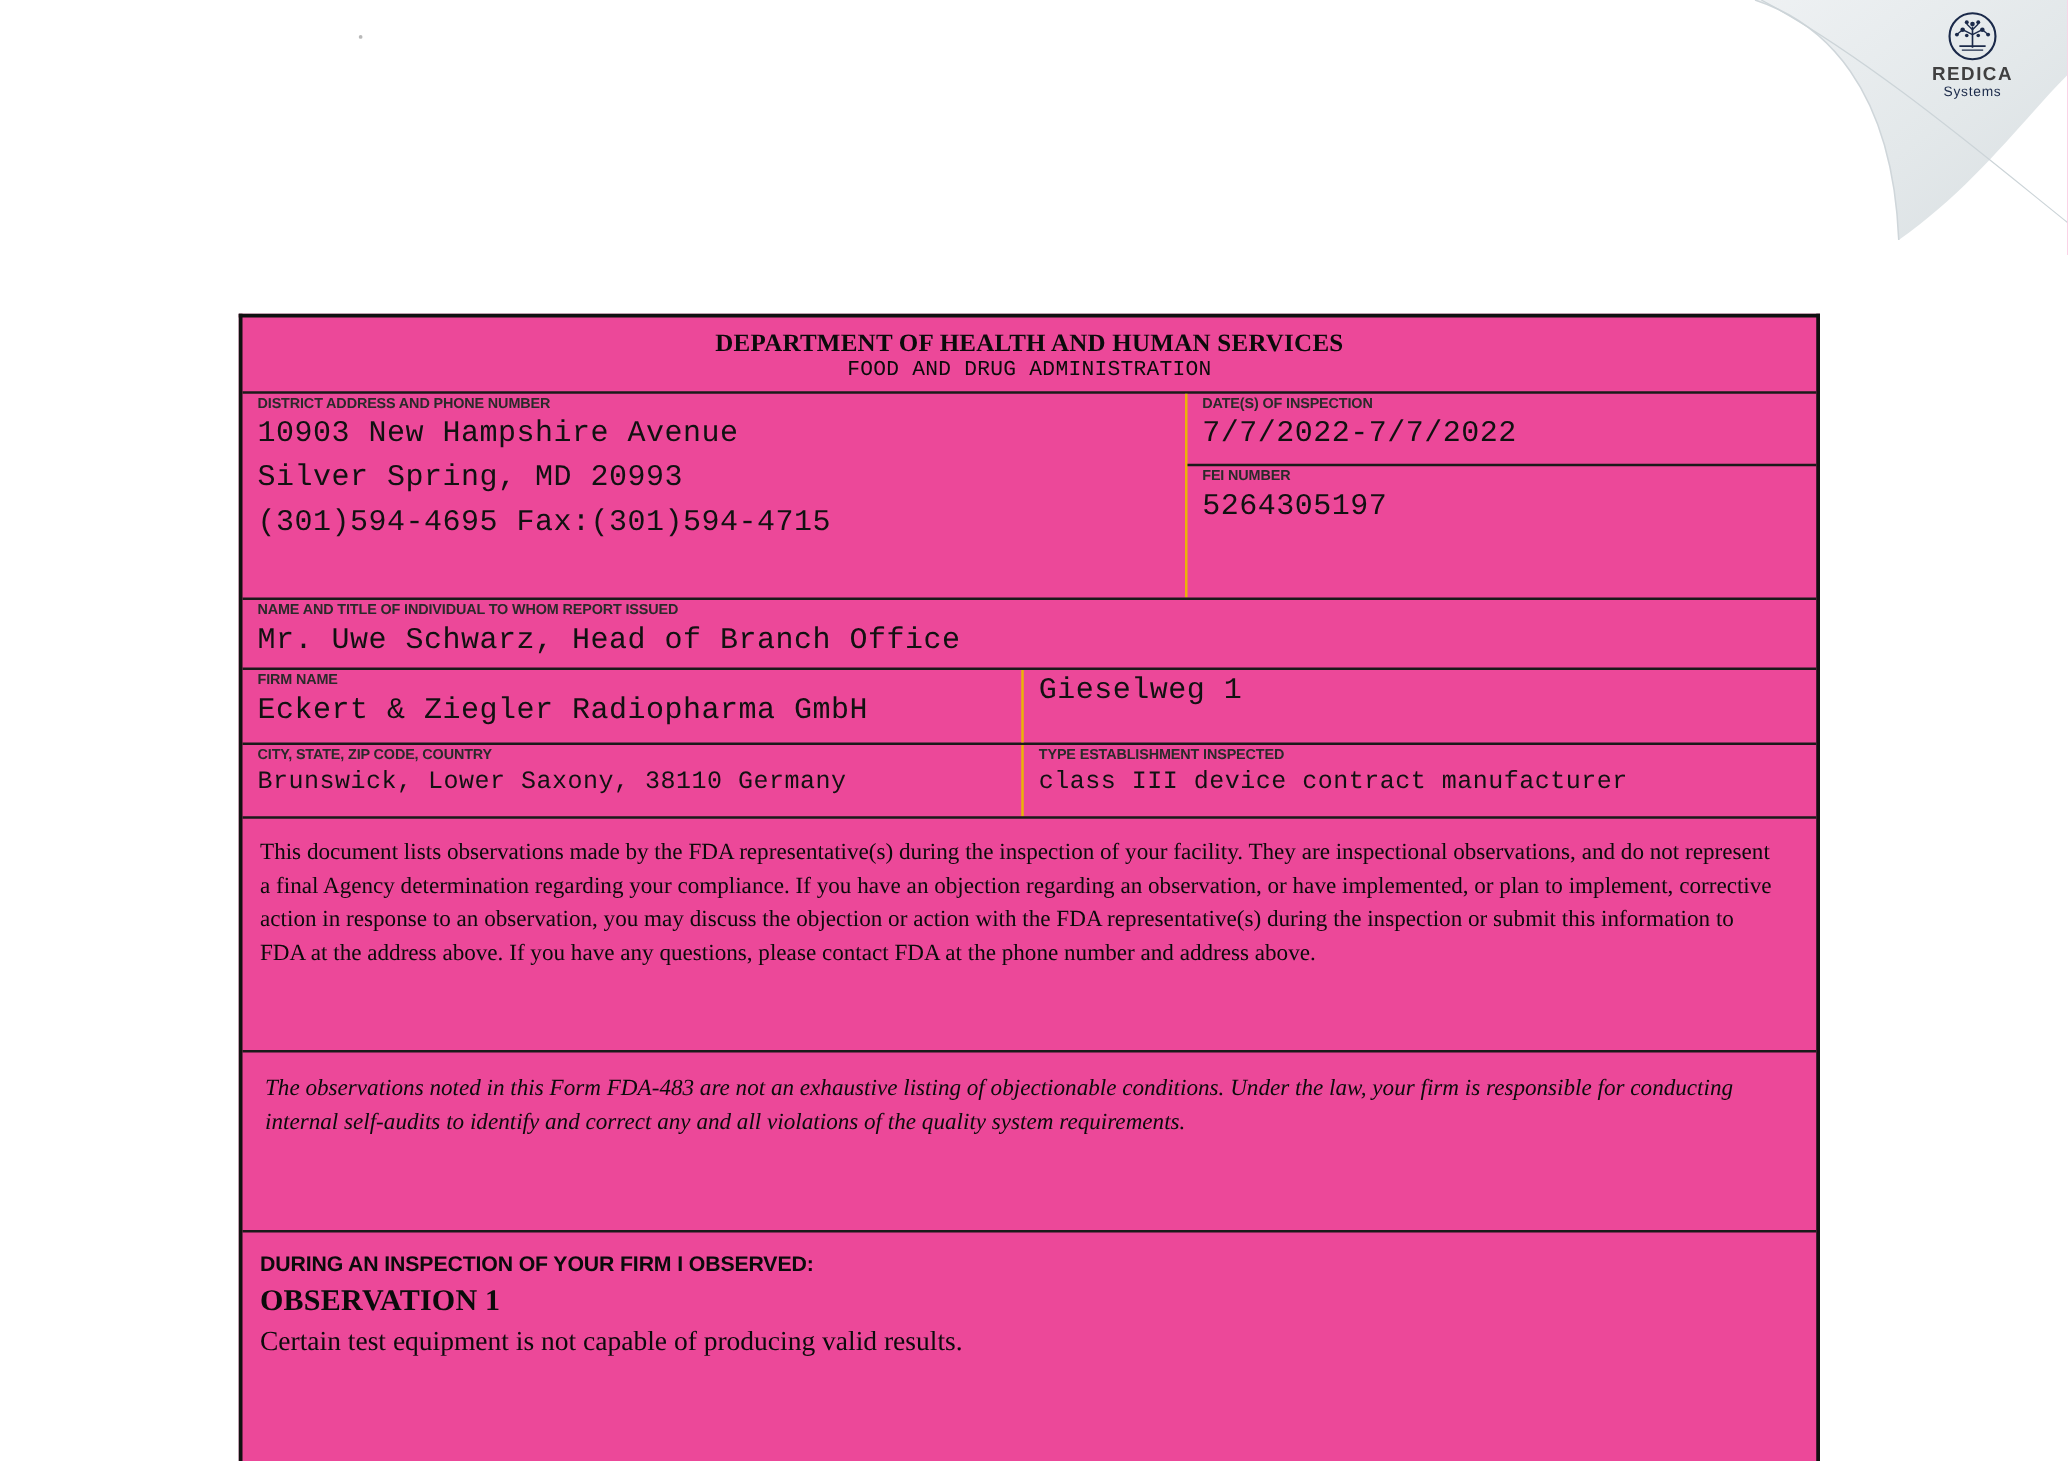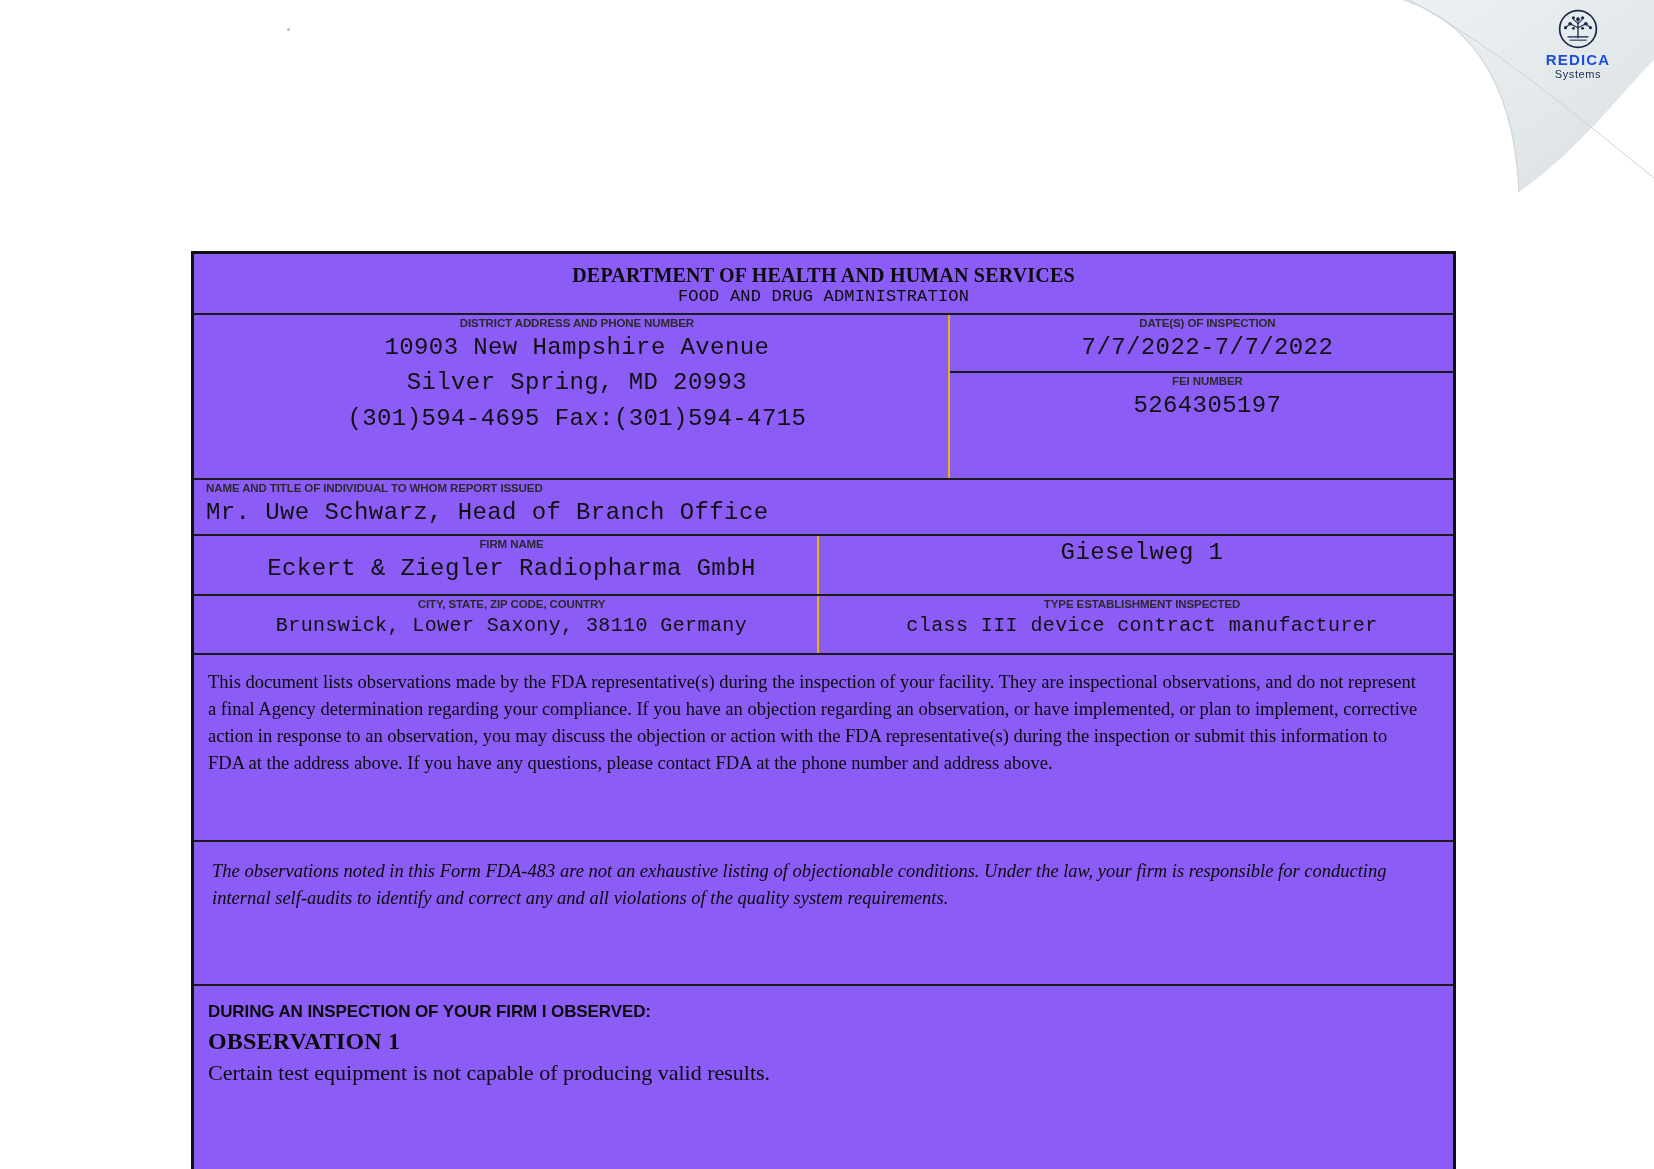--- a/index.html
+++ b/index.html
@@ -33,21 +33,21 @@
     width: 120px;
     text-align: center;
     color: #1b2a4a;
   }
   .redica-mark { width: 42px; height: 42px; margin: 0 auto; display: block; }
   .redica-name {
     font-family: "Liberation Sans", sans-serif;
     font-weight: bold;
     font-size: 15px;
     letter-spacing: 1.2px;
-    color: #1d4ed8;
+    color: #404040;
     line-height: 1.05;
     margin-top: 2px;
   }
   .redica-sub {
     font-family: "Liberation Sans", sans-serif;
     font-size: 11px;
     letter-spacing: .6px;
     color: #1b2a4a;
     line-height: 1.1;
   }
@@ -63,28 +63,28 @@
     border-radius: 50%;
   }
 
   
   .form483 {
     position: absolute;
     left: 191px;
     top: 251px;
     width: 1265px;
     height: 918px;
-    background: #8b5cf6;
+    background: #ec4899;
     border: 3px solid #111;
     border-bottom: none;
     box-sizing: border-box;
     color: #0b0b0b;
   }
 
-  .row { display: flex; text-align: center; }
+  .row { display: flex; }
   .cell { position: relative; box-sizing: border-box; }
 
   .hline { border-top: 2px solid #1a1a1a; }
   .vline { border-left: 2px solid #eab308; }
 
   
   .title-block {
     text-align: center;
     padding: 10px 0 6px 0;
   }

